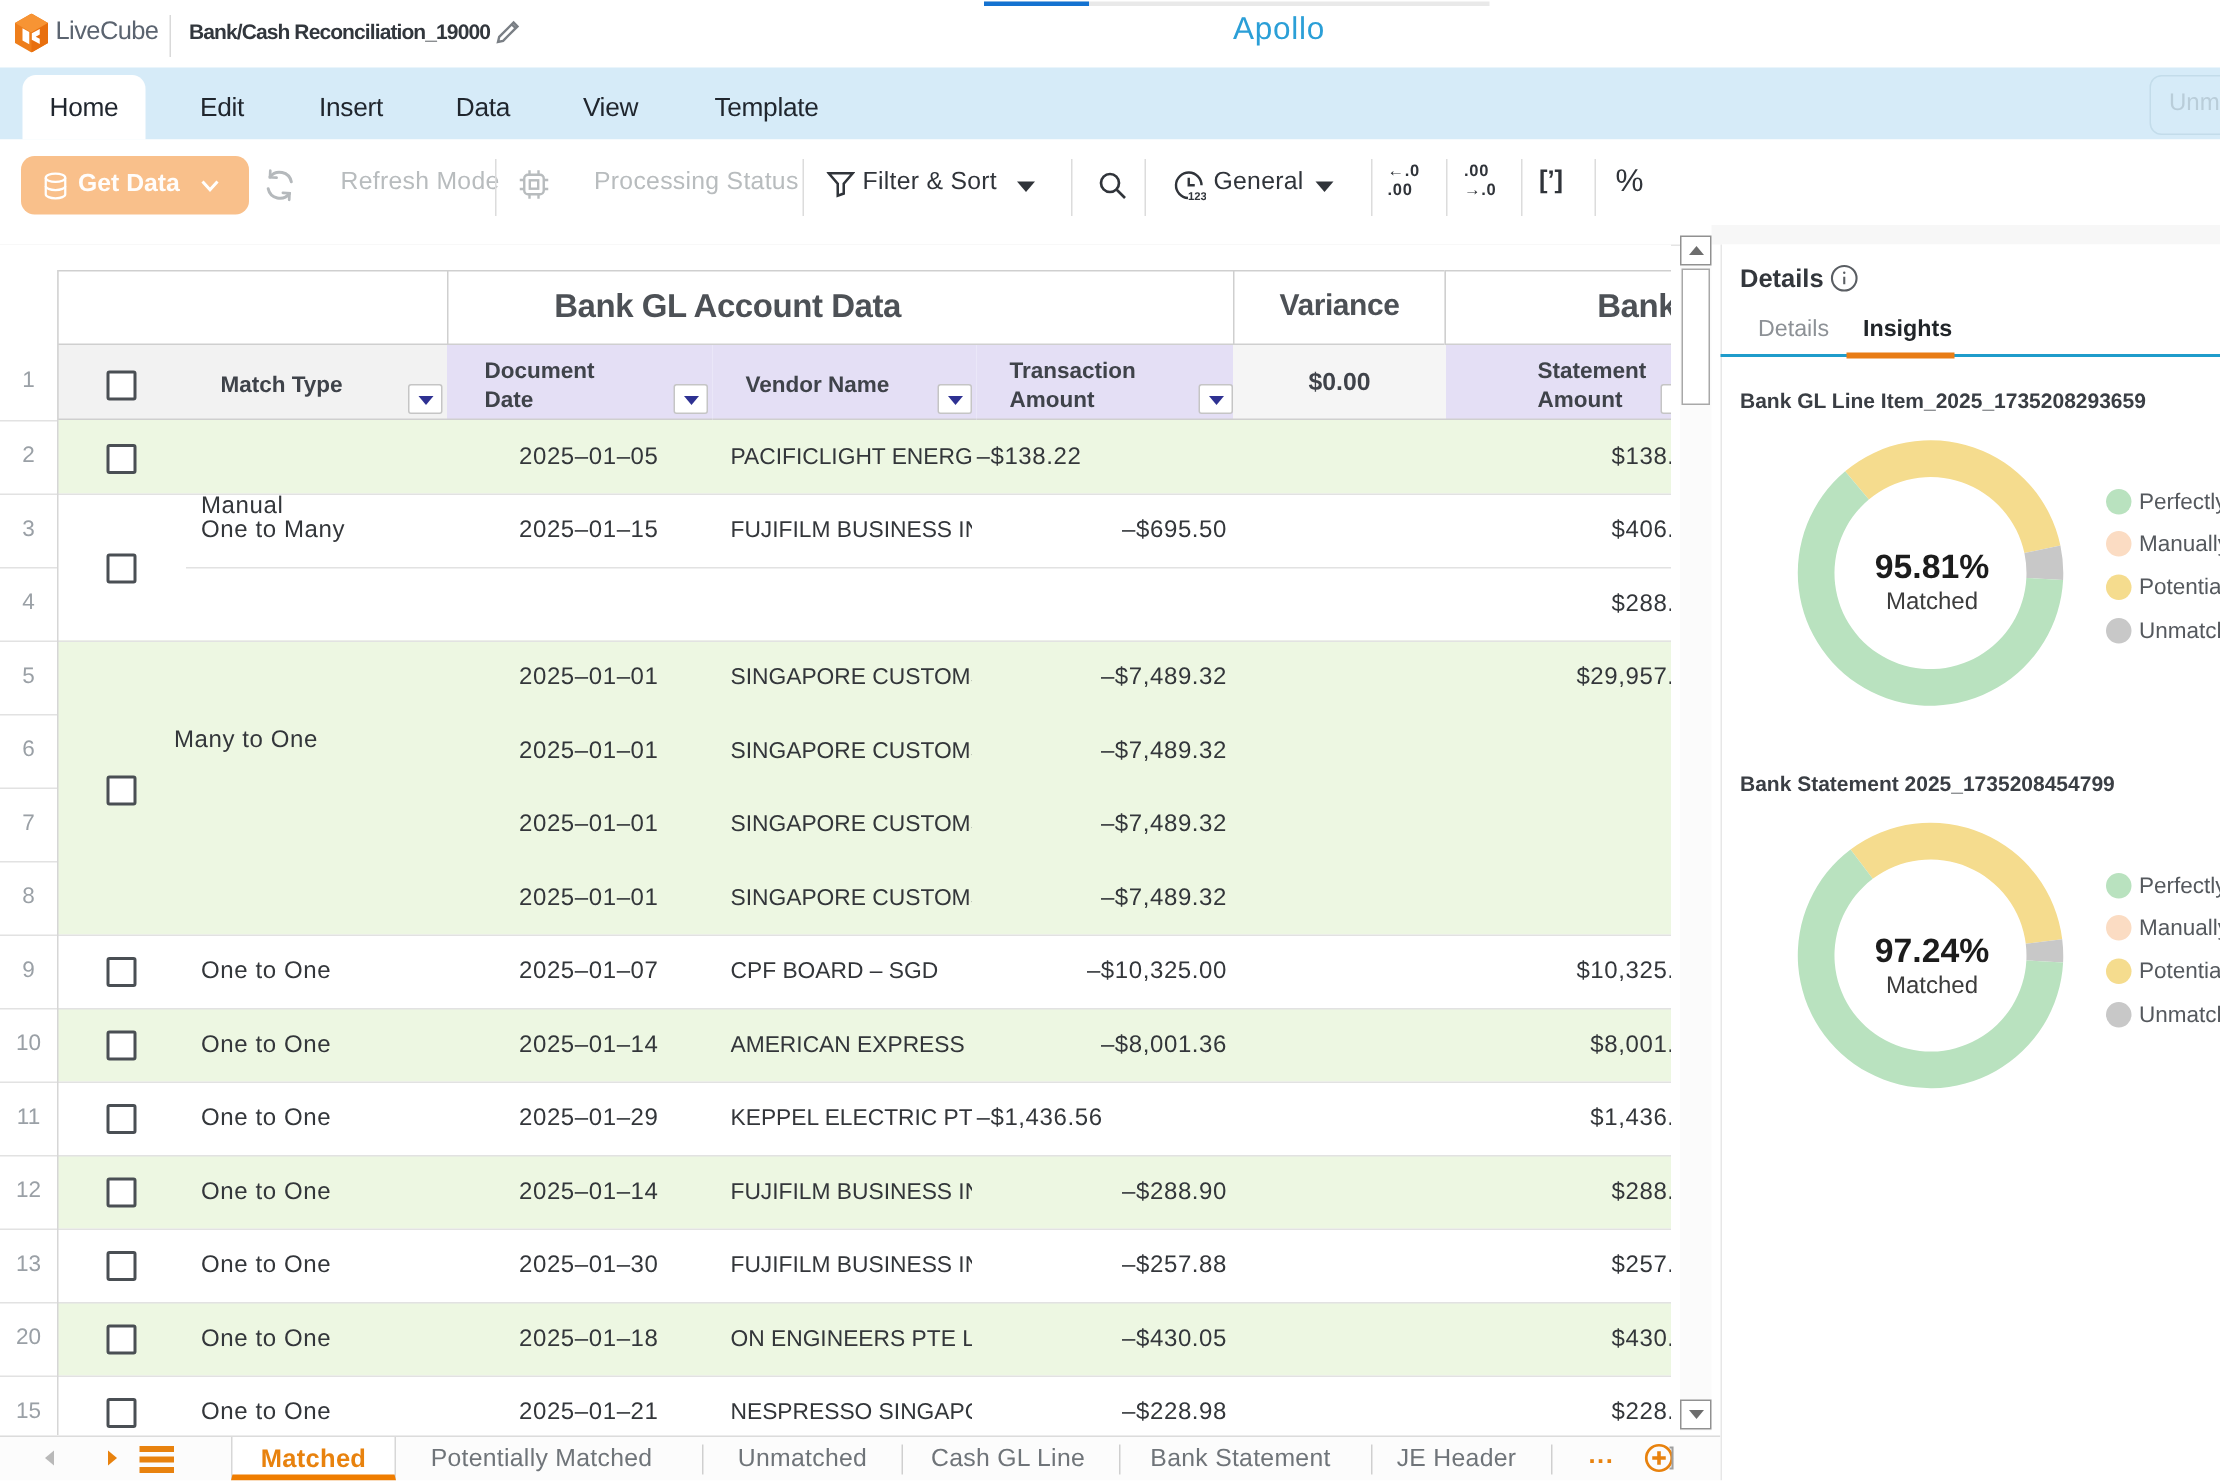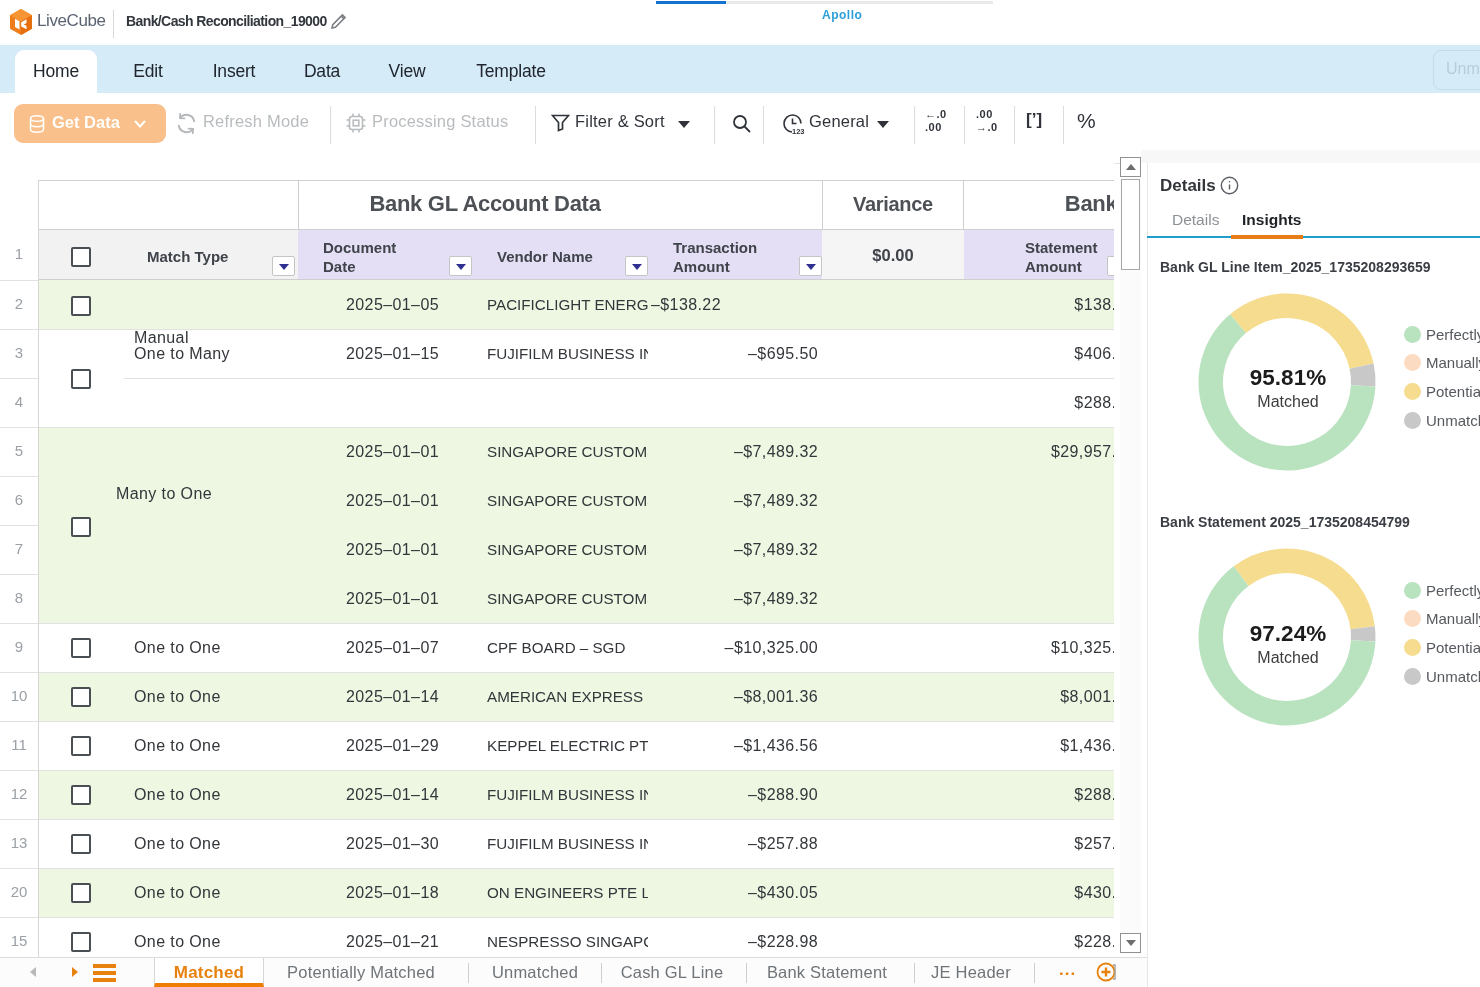--- a/index.html
+++ b/index.html
@@ -2,37 +2,37 @@
 <html><head>
 <meta charset="utf-8">
 <style>
 html,body{margin:0;padding:0;}
 body{width:1480px;height:987px;overflow:hidden;font-family:"Liberation Sans",sans-serif;background:#fff;position:relative;}
 .abs{position:absolute;}
 
 #topbar{left:0;top:0;width:1480px;height:45px;background:#fff;}
 #prog{left:656px;top:1px;width:337px;height:3px;background:#e9e9e9;}
 #prog>div{width:70px;height:3px;background:#1472d0;}
-#apollo{left:822px;top:8px;font-size:12px;font-weight:bold;color:#2b9fd7;letter-spacing:.5px;}
+#apollo{left:822px;top:8px;font-size:21px;font-weight:normal;color:#2b9fd7;letter-spacing:.5px;}
 #lclogo{left:9px;top:7px;}
 #lctext{left:37px;top:11px;font-size:17px;color:#5b6470;letter-spacing:-.4px;}
 #tsep{left:113px;top:10px;width:1px;height:28px;background:#d9d9d9;}
 #doctitle{left:126px;top:13px;font-size:14px;font-weight:bold;color:#32373d;letter-spacing:-.6px;}
 #pencil{left:330px;top:13px;}
 
 #menubar{left:0;top:45px;width:1480px;height:48px;background:#d6ebf8;}
 #hometab{left:15px;top:50px;width:82px;height:43px;background:#fff;border-radius:9px 9px 0 0;}
 .mitem{top:55px;height:32px;line-height:32px;font-size:17.5px;color:#20262e;font-weight:500;letter-spacing:-.2px;}
 #unmbtn{left:1433px;top:50px;width:60px;height:38px;border:1px solid #c3dcea;border-radius:8px;color:#b9cdd9;font-size:16px;line-height:36px;padding-left:12px;}
 
 #toolbar{left:0;top:93px;width:1480px;height:70px;background:#fff;}
 #getdata{left:14px;top:104px;width:152px;height:39px;background:#f9c08b;border-radius:9px;color:#fff;}
 #getdata span{position:absolute;left:38px;top:9px;font-size:16.5px;font-weight:bold;color:#fffdfb;}
 .tbtxt{top:112px;font-size:16.5px;letter-spacing:.2px;}
-.gray{color:#b8bcbe;}
+.gray{color:#b8bcbe;margin-left:24px;}
 .dark{color:#30343a;}
 .tsep2{top:106px;width:1px;height:38px;background:#dcdcdc;}
 
 #sheetline{left:0;top:163px;width:1120px;height:1px;background:#e4e4e4;}
 #grid{left:0;top:163px;width:1114px;height:794px;overflow:hidden;background:#fff;}
 .rnum{left:0;width:38px;text-align:center;font-size:15px;color:#9aa0a6;}
 .gline{background:#e2e2e2;}
 .hborder{position:absolute;left:38px;width:1076px;height:1px;background:#e2e2e2;}
 .cell{position:absolute;overflow:hidden;white-space:nowrap;font-size:16px;color:#33363a;letter-spacing:.4px;}
 .hdrbox{position:absolute;background:#fff;border:1px solid #cfcfcf;box-sizing:border-box;}
@@ -257,21 +257,21 @@
 <div class="cell" style="left:651px;top:476px;width:167px;text-align:right;">–$10,325.00</div>
 <div class="cell" style="left:964px;top:476px;width:171px;text-align:right;">$10,325.00</div>
 <div class="cell" style="left:134px;top:525px;width:160px;">One to One</div>
 <div class="cell" style="left:304px;top:525px;width:177px;text-align:center;">2025–01–14</div>
 <div class="cell" style="left:487px;letter-spacing:0;font-size:15.2px;top:525px;width:161px;">AMERICAN EXPRESS INT</div>
 <div class="cell" style="left:651px;top:525px;width:167px;text-align:right;">–$8,001.36</div>
 <div class="cell" style="left:964px;top:525px;width:171px;text-align:right;">$8,001.36</div>
 <div class="cell" style="left:134px;top:574px;width:160px;">One to One</div>
 <div class="cell" style="left:304px;top:574px;width:177px;text-align:center;">2025–01–29</div>
 <div class="cell" style="left:487px;letter-spacing:0;font-size:15.2px;top:574px;width:161px;">KEPPEL ELECTRIC PTE L</div>
-<div class="cell" style="left:651px;top:574px;width:167px;text-align:right;">–$1,436.56</div>
+<div class="cell" style="left:651px;top:574px;width:167px;">–$1,436.56</div>
 <div class="cell" style="left:964px;top:574px;width:171px;text-align:right;">$1,436.56</div>
 <div class="cell" style="left:134px;top:623px;width:160px;">One to One</div>
 <div class="cell" style="left:304px;top:623px;width:177px;text-align:center;">2025–01–14</div>
 <div class="cell" style="left:487px;letter-spacing:0;font-size:15.2px;top:623px;width:161px;">FUJIFILM BUSINESS INNO</div>
 <div class="cell" style="left:651px;top:623px;width:167px;text-align:right;">–$288.90</div>
 <div class="cell" style="left:964px;top:623px;width:171px;text-align:right;">$288.90</div>
 <div class="cell" style="left:134px;top:672px;width:160px;">One to One</div>
 <div class="cell" style="left:304px;top:672px;width:177px;text-align:center;">2025–01–30</div>
 <div class="cell" style="left:487px;letter-spacing:0;font-size:15.2px;top:672px;width:161px;">FUJIFILM BUSINESS INNO</div>
 <div class="cell" style="left:651px;top:672px;width:167px;text-align:right;">–$257.88</div>

